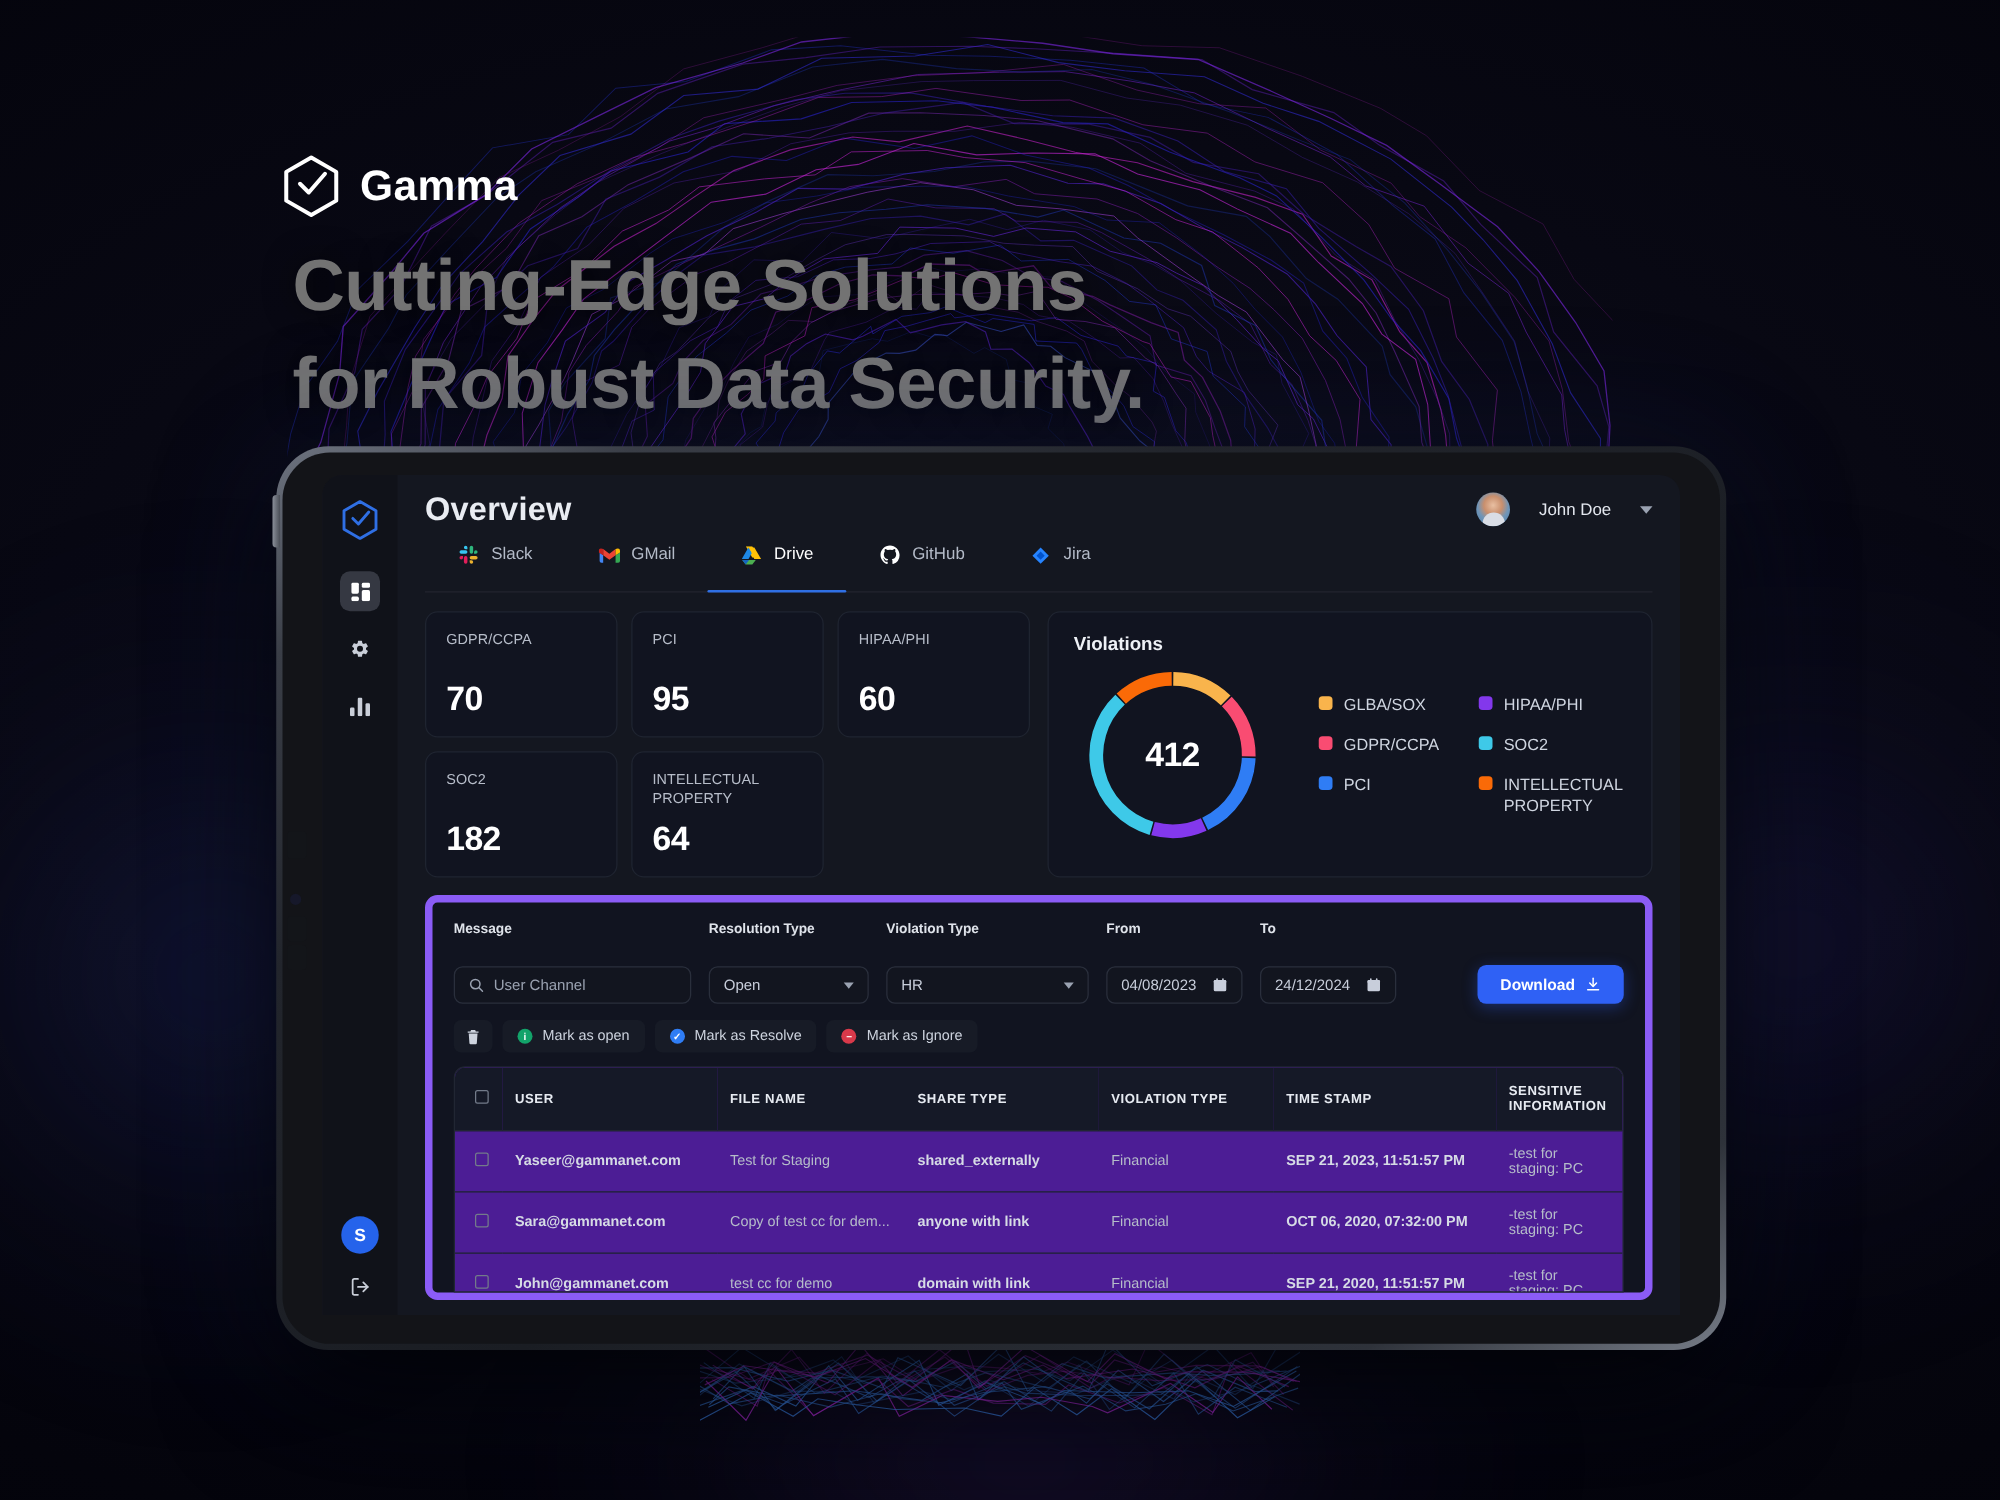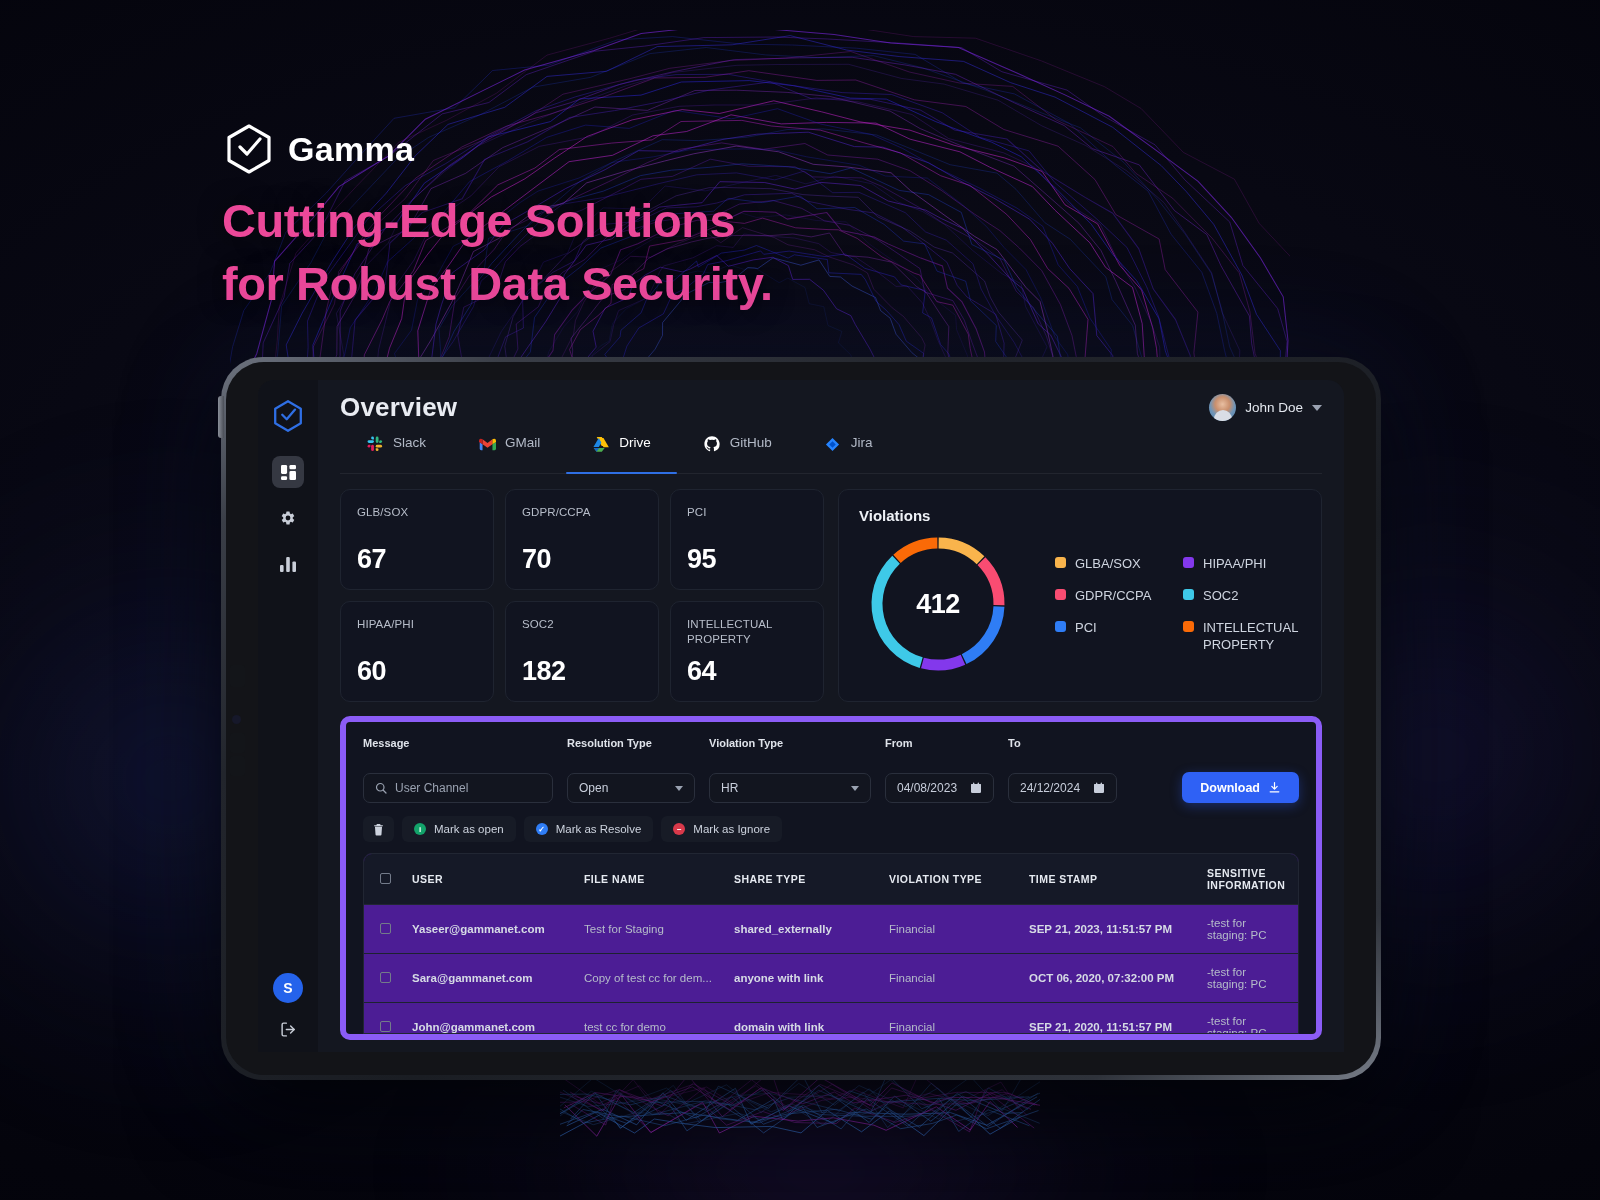--- a/index.html
+++ b/index.html
@@ -36,24 +36,24 @@
     width: 800px; height: 380px; border-radius: 50%;
     background: radial-gradient(ellipse, rgba(70,40,130,0.22) 0%, rgba(30,20,70,0.08) 50%, rgba(0,0,0,0) 75%);
     filter: blur(40px);
   }
 
   
   .brand { position: absolute; left: 226px; top: 124px; display: flex; align-items: center; gap: 16px; }
   .brand-name { font-size: 34px; font-weight: 600; color: #ffffff; letter-spacing: .3px; }
 
   .hero {
-    position: absolute; left: 222px; top: 190px;
-    font-size: 47px; line-height: 1.34; font-weight: 700;
+    position: absolute; left: 234px; top: 190px;
+    font-size: 58px; line-height: 1.34; font-weight: 700;
     letter-spacing: -0.4px;
-    color: #ec4899;
+    color: #737373;
     text-shadow: 0 0 24px rgba(0,0,0,.7);
   }
   .hero .l2 { display:block; }
 
   
   .tablet {
     position: absolute; left: 221px; top: 357px;
     width: 1160px; height: 723px;
     border-radius: 42px;
     background: linear-gradient(150deg, #6e7480 0%, #3a3e47 12%, #22252c 30%, #1a1d23 60%, #2e323a 88%, #777d88 100%);
@@ -110,21 +110,21 @@
     display: flex; align-items: center; justify-content: center;
     font-size: 14px; font-weight: 700; margin-bottom: 18px;
   }
   .side-logout { margin-bottom: 14px; color: #c9ced8; display:flex; }
 
   
   .main { flex: 1; display: flex; flex-direction: column; min-width: 0; padding: 0 22px 12px 22px; }
 
   .topbar { height: 62px; display: flex; align-items: center; justify-content: space-between; }
   .page-title { font-size: 26px; font-weight: 600; color: #e9ecf2; letter-spacing:.2px; }
-  .user-chip { display: flex; align-items: center; gap: 9px; cursor: pointer; }
+  .user-chip { display: flex; align-items: center; gap: 23px; cursor: pointer; }
   .avatar {
     width: 27px; height: 27px; border-radius: 50%;
     background: radial-gradient(circle at 50% 38%, #e8bfa2 0%, #c98f6d 34%, #6f95b8 58%, #4d7ba3 100%);
     position: relative; overflow: hidden;
   }
   .avatar::after{
     content:""; position:absolute; left:50%; bottom:0; transform:translateX(-50%);
     width:18px; height:11px; border-radius:9px 9px 0 0; background:#d9dde5;
   }
   .user-name { font-size: 13.5px; color: #e3e7ee; }
@@ -455,24 +455,20 @@
         <span>Jira</span>
       </div>
     </div>
 
     <div class="content">
 
       <div class="top-row">
 
         <div class="stats">
           <div class="stat">
-            <div class="stat-label">GLB/SOX</div>
-            <div class="stat-value">67</div>
-          </div>
-          <div class="stat">
             <div class="stat-label">GDPR/CCPA</div>
             <div class="stat-value">70</div>
           </div>
           <div class="stat">
             <div class="stat-label">PCI</div>
             <div class="stat-value">95</div>
           </div>
           <div class="stat">
             <div class="stat-label">HIPAA/PHI</div>
             <div class="stat-value">60</div>

